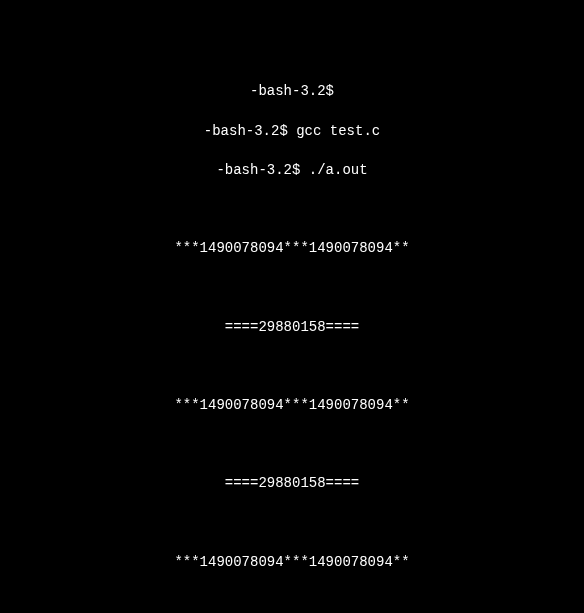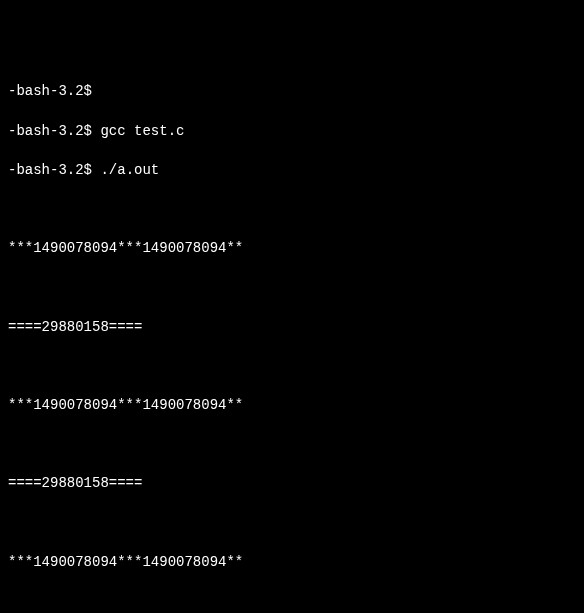--- a/index.html
+++ b/index.html
@@ -1,18 +1,19 @@
 <!DOCTYPE html>
 <html><head>
   <meta charset="utf-8">
   <style>
     * {
       margin: 0;
       padding: 0;
       box-sizing: border-box;
+      text-align: center;
     }
     body {
       background-color: #000000;
       color: #ffffff;
       font-family: "Courier New", Courier, monospace;
       font-size: 14px;
       line-height: 1.4;
       width: 584px;
       height: 613px;
       padding: 4px 8px;

